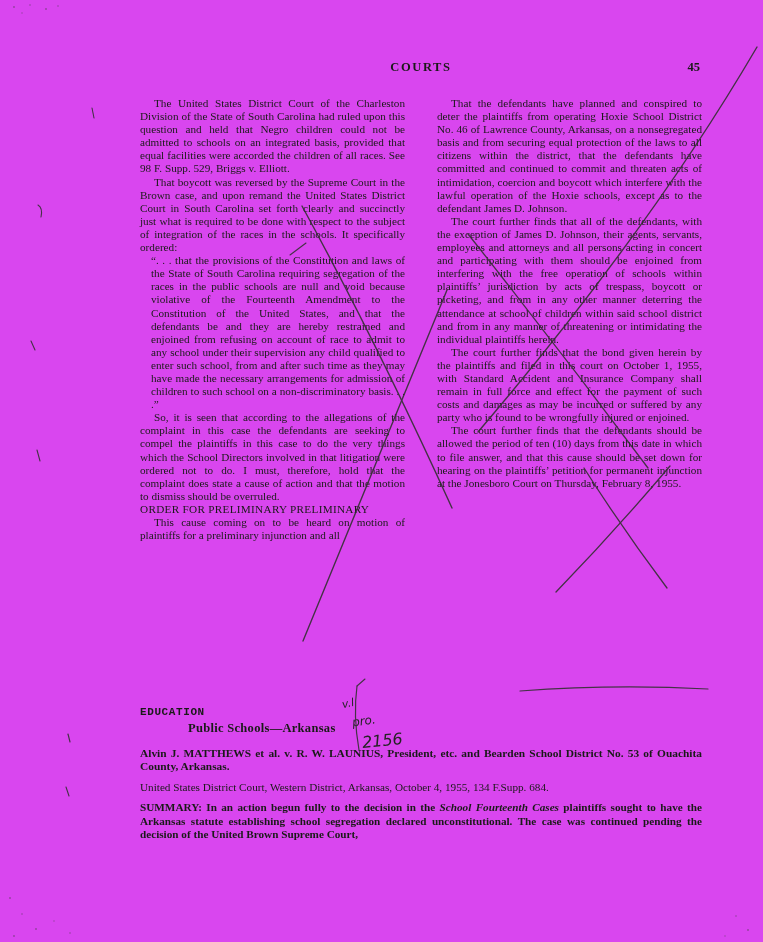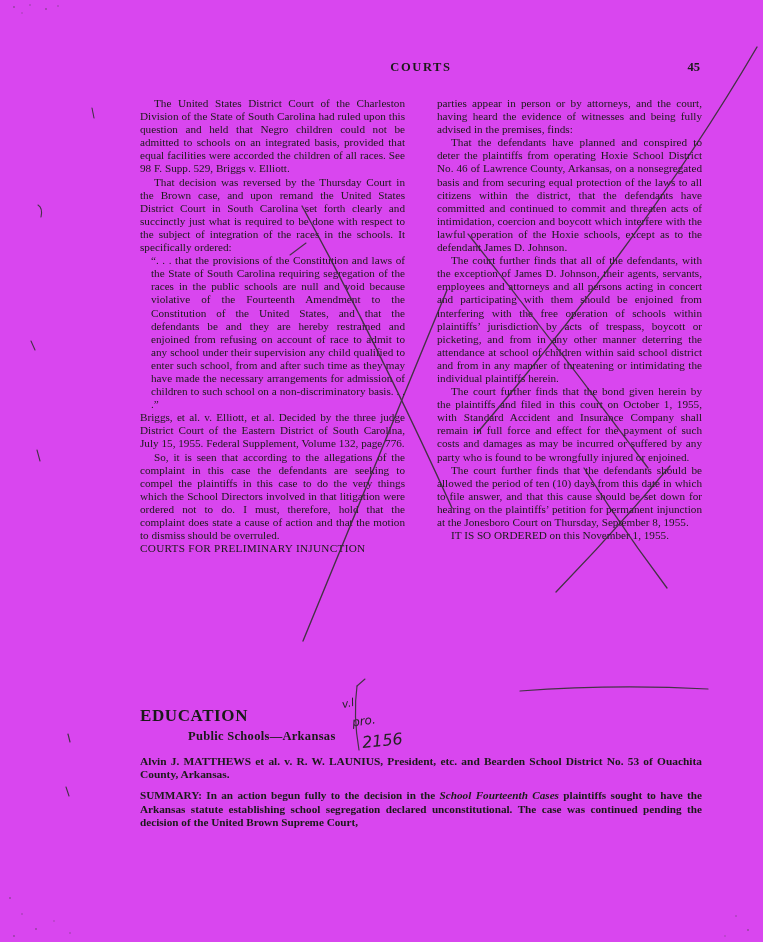--- a/index.html
+++ b/index.html
@@ -23,22 +23,22 @@
     display:flex; gap:32px;
   }
   .col { width:270px; font-size:11.2px; line-height:13.1px; text-align:justify; }
   .col p { margin:0; }
   .col p.indent { text-indent:14px; }
   .quote { padding-left:11px; }
   .order-heading { letter-spacing:0.3px; }
 
   .education { position:absolute; left:140px; top:706px; width:562px; }
   .edu-heading {
-    font-family:Liberation Serif, serif; font-weight:bold;
-    font-size:17px; letter-spacing:0.6px;
+    font-family:Liberation Mono, monospace; font-weight:bold;
+    font-size:11px; letter-spacing:0.6px;
   }
   .edu-subheading {
     font-family:Liberation Serif, serif; font-weight:bold;
     font-size:12.5px; letter-spacing:0.3px; margin-top:3px;padding-left:48px;
   }
   .case-title { font-weight:bold; font-size:11.4px; line-height:13px; margin-top:11px; text-align:justify; }
   .court-line { font-size:11.2px; margin-top:8px; }
   .summary { font-weight:bold; font-size:11.2px; line-height:13.5px; margin-top:8px; text-align:justify; }
   .summary i { font-weight:bold; }
   .education p { margin-bottom:0; }
@@ -60,40 +60,39 @@
 <div class="page">
 
   <div class="header">
     <span class="header-title">COURTS</span>
     <span class="page-number">45</span>
   </div>
 
   <div class="columns">
     <div class="col">
       <p class="indent">The United States District Court of the Charleston Division of the State of South Carolina had ruled upon this question and held that Negro children could not be admitted to schools on an integrated basis, provided that equal facilities were accorded the children of all races. See 98 F. Supp. 529, Briggs v. Elliott.</p>
-      <p class="indent">That decision was reversed by the Thursday Court in the Brown case, and upon remand the United States District Court in South Carolina set forth clearly and succinctly just what is required to be done with respect to the subject of integration of the races in the schools. It specifically ordered:</p>
+      <p class="indent">That boycott was reversed by the Supreme Court in the Brown case, and upon remand the United States District Court in South Carolina set forth clearly and succinctly just what is required to be done with respect to the subject of integration of the races in the schools. It specifically ordered:</p>
       <p class="quote">“. . . that the provisions of the Constitution and laws of the State of South Carolina requiring segregation of the races in the public schools are null and void because violative of the Fourteenth Amendment to the Constitution of the United States, and that the defendants be and they are hereby restrained and enjoined from refusing on account of race to admit to any school under their supervision any child qualified to enter such school, from and after such time as they may have made the necessary arrangements for admission of children to such school on a non-discriminatory basis. . . .”</p>
-      <p>Briggs, et al. v. Elliott, et al. Decided by the three judge District Court of the Eastern District of South Carolina, July 15, 1955. Federal Supplement, Volume 132, page 776.</p>
       <p class="indent">So, it is seen that according to the allegations of the complaint in this case the defendants are seeking to compel the plaintiffs in this case to do the very things which the School Directors involved in that litigation were ordered not to do. I must, therefore, hold that the complaint does state a cause of action and that the motion to dismiss should be overruled.</p>
-      <p class="order-heading">COURTS FOR PRELIMINARY INJUNCTION</p>
+      <p class="order-heading">ORDER FOR PRELIMINARY PRELIMINARY</p>
+      <p class="indent">This cause coming on to be heard on motion of plaintiffs for a preliminary injunction and all</p>
     </div>
     <div class="col">
-      <p>parties appear in person or by attorneys, and the court, having heard the evidence of witnesses and being fully advised in the premises, finds:</p>
       <p class="indent">That the defendants have planned and conspired to deter the plaintiffs from operating Hoxie School District No. 46 of Lawrence County, Arkansas, on a nonsegregated basis and from securing equal protection of the laws to all citizens within the district, that the defendants have committed and continued to commit and threaten acts of intimidation, coercion and boycott which interfere with the lawful operation of the Hoxie schools, except as to the defendant James D. Johnson.</p>
       <p class="indent">The court further finds that all of the defendants, with the exception of James D. Johnson, their agents, servants, employees and attorneys and all persons acting in concert and participating with them should be enjoined from interfering with the free operation of schools within plaintiffs’ jurisdiction by acts of trespass, boycott or picketing, and from in any other manner deterring the attendance at school of children within said school district and from in any manner of threatening or intimidating the individual plaintiffs herein.</p>
       <p class="indent">The court further finds that the bond given herein by the plaintiffs and filed in this court on October 1, 1955, with Standard Accident and Insurance Company shall remain in full force and effect for the payment of such costs and damages as may be incurred or suffered by any party who is found to be wrongfully injured or enjoined.</p>
-      <p class="indent">The court further finds that the defendants should be allowed the period of ten (10) days from this date in which to file answer, and that this cause should be set down for hearing on the plaintiffs’ petition for permanent injunction at the Jonesboro Court on Thursday, September 8, 1955.</p>
-      <p class="indent">IT IS SO ORDERED on this November 1, 1955.</p>
+      <p class="indent">The court further finds that the defendants should be allowed the period of ten (10) days from this date in which to file answer, and that this cause should be set down for hearing on the plaintiffs’ petition for permanent injunction at the Jonesboro Court on Thursday, February 8, 1955.</p>
     </div>
   </div>
 
   <div class="education">
     <div class="edu-heading">EDUCATION</div>
     <div class="edu-subheading">Public Schools—Arkansas</div>
     <p class="case-title">Alvin J. MATTHEWS et al. v. R. W. LAUNIUS, President, etc. and Bearden School District No. 53 of Ouachita County, Arkansas.</p>
+    <p class="court-line">United States District Court, Western District, Arkansas, October 4, 1955, 134 F.Supp. 684.</p>
     <p class="summary"><span>SUMMARY: In an action begun fully to the decision in the </span><i>School Fourteenth Cases</i><span> plaintiffs sought to have the Arkansas statute establishing school segregation declared unconstitutional. The case was continued pending the decision of the United Brown Supreme Court,</span></p>
   </div>
 
   <span class="hw hw1">v.l</span>
   <span class="hw hw2">pro.</span>
   <span class="hw hw3">2156</span>
 
   <svg class="pen-overlay" width="763" height="942" viewBox="0 0 763 942" xmlns="http://www.w3.org/2000/svg">
     <g fill="none" stroke="#30302e" stroke-linecap="round" opacity="0.88">
 

